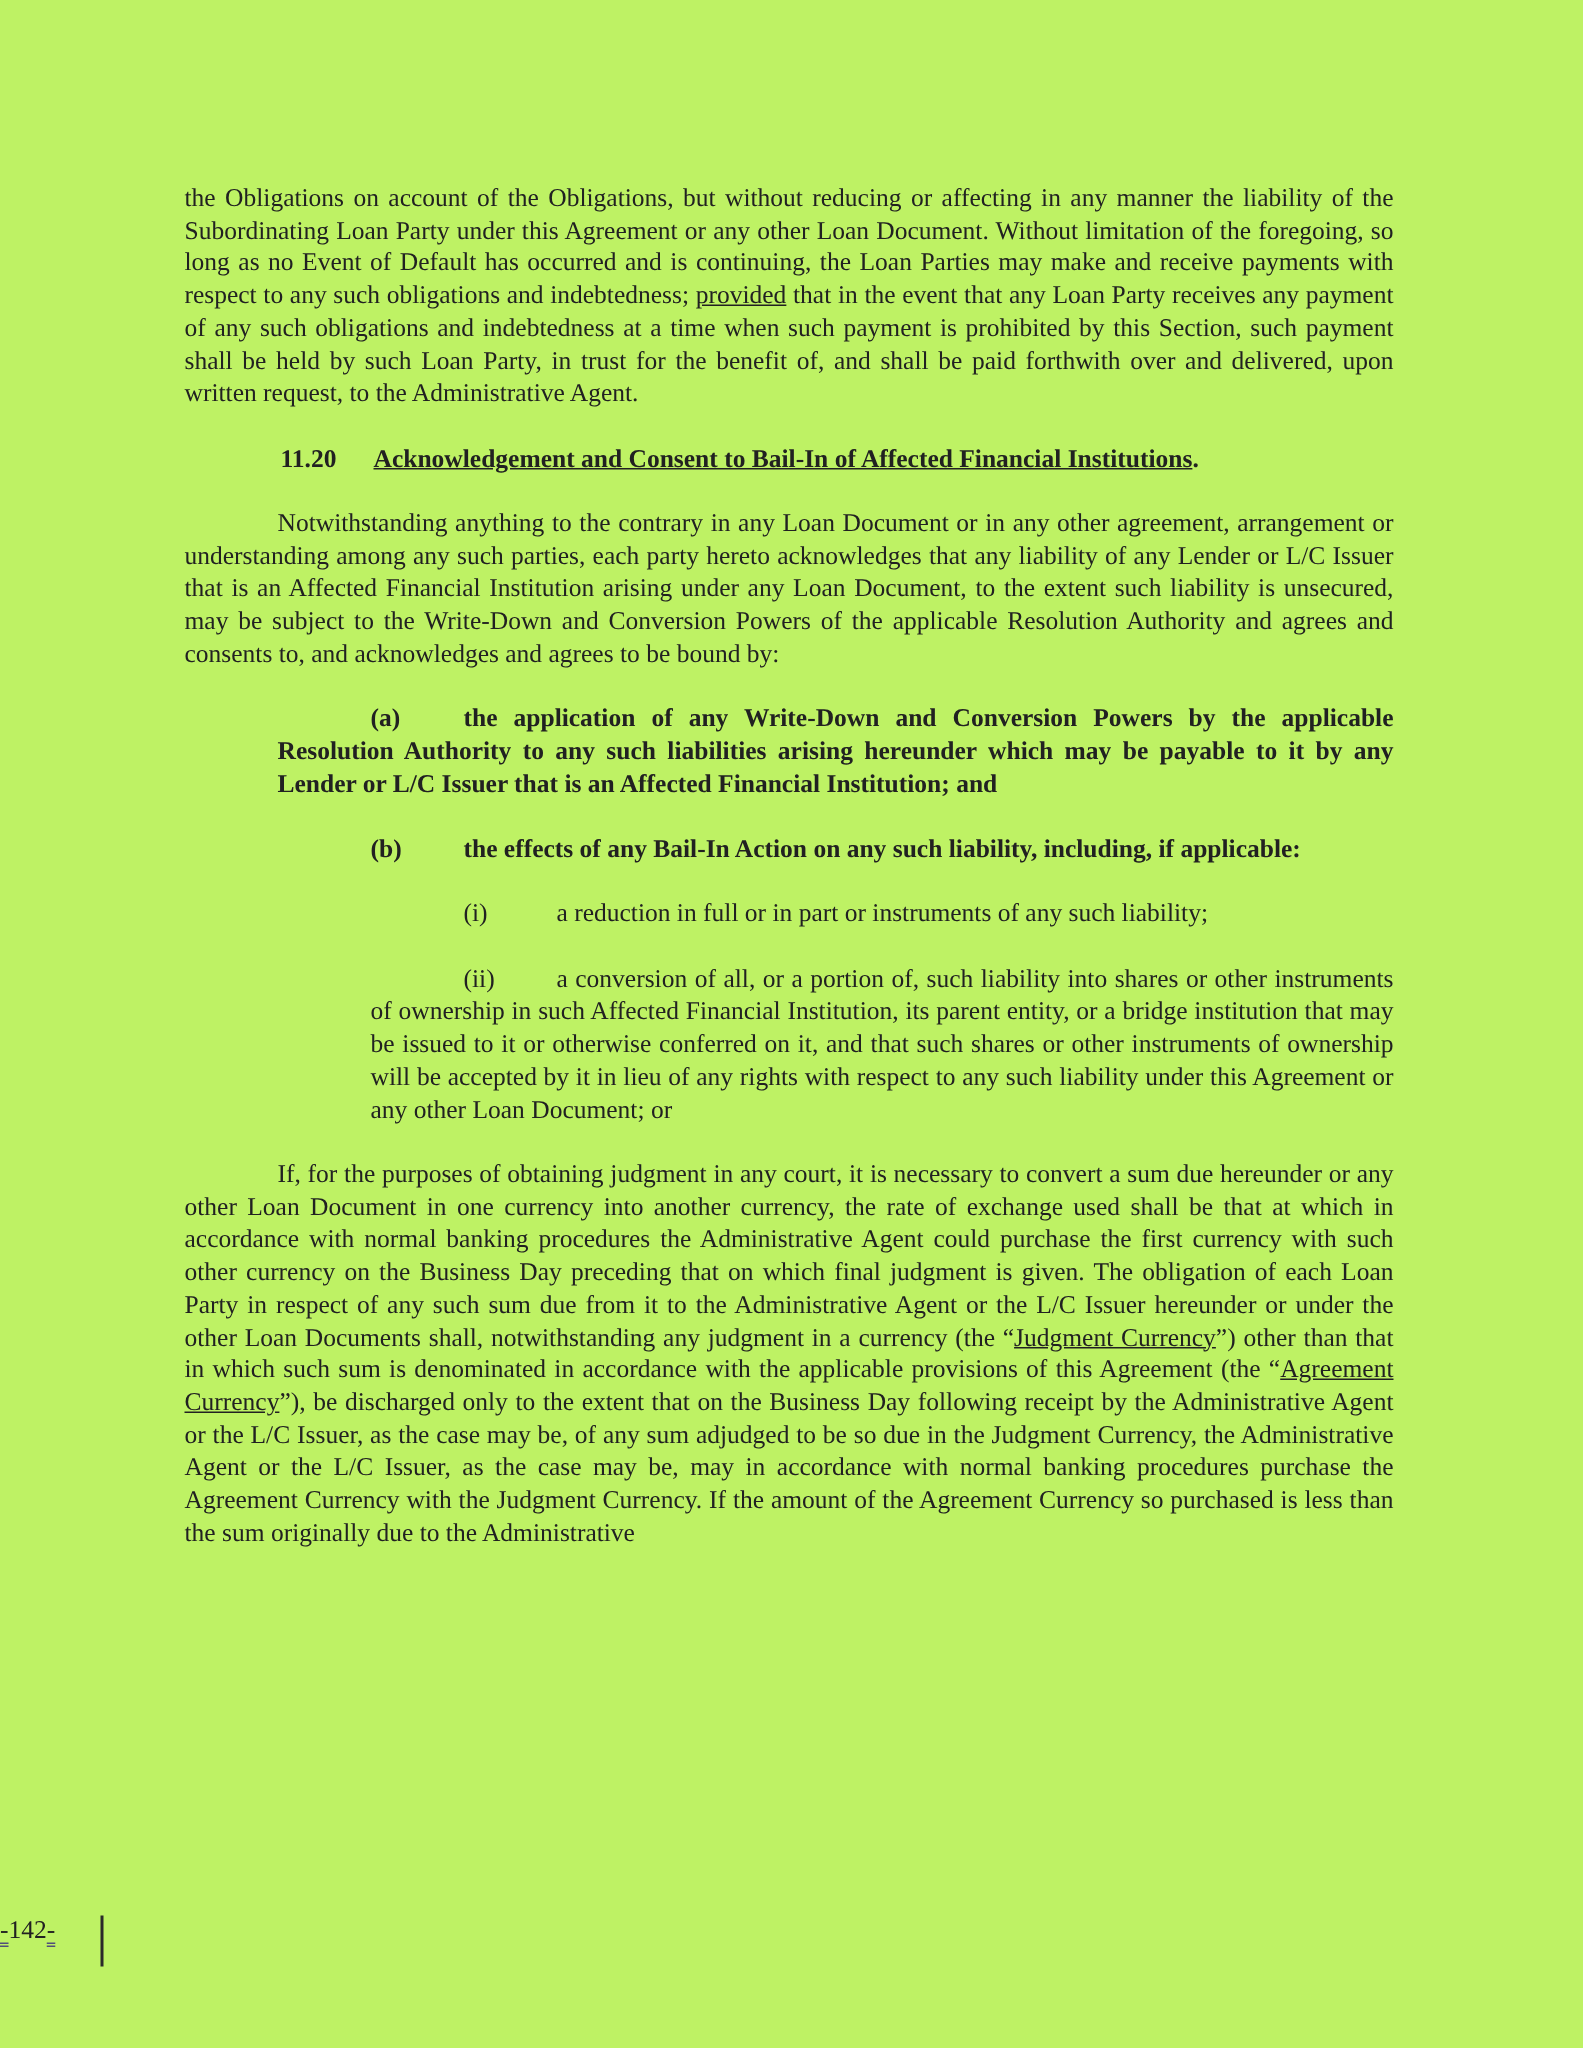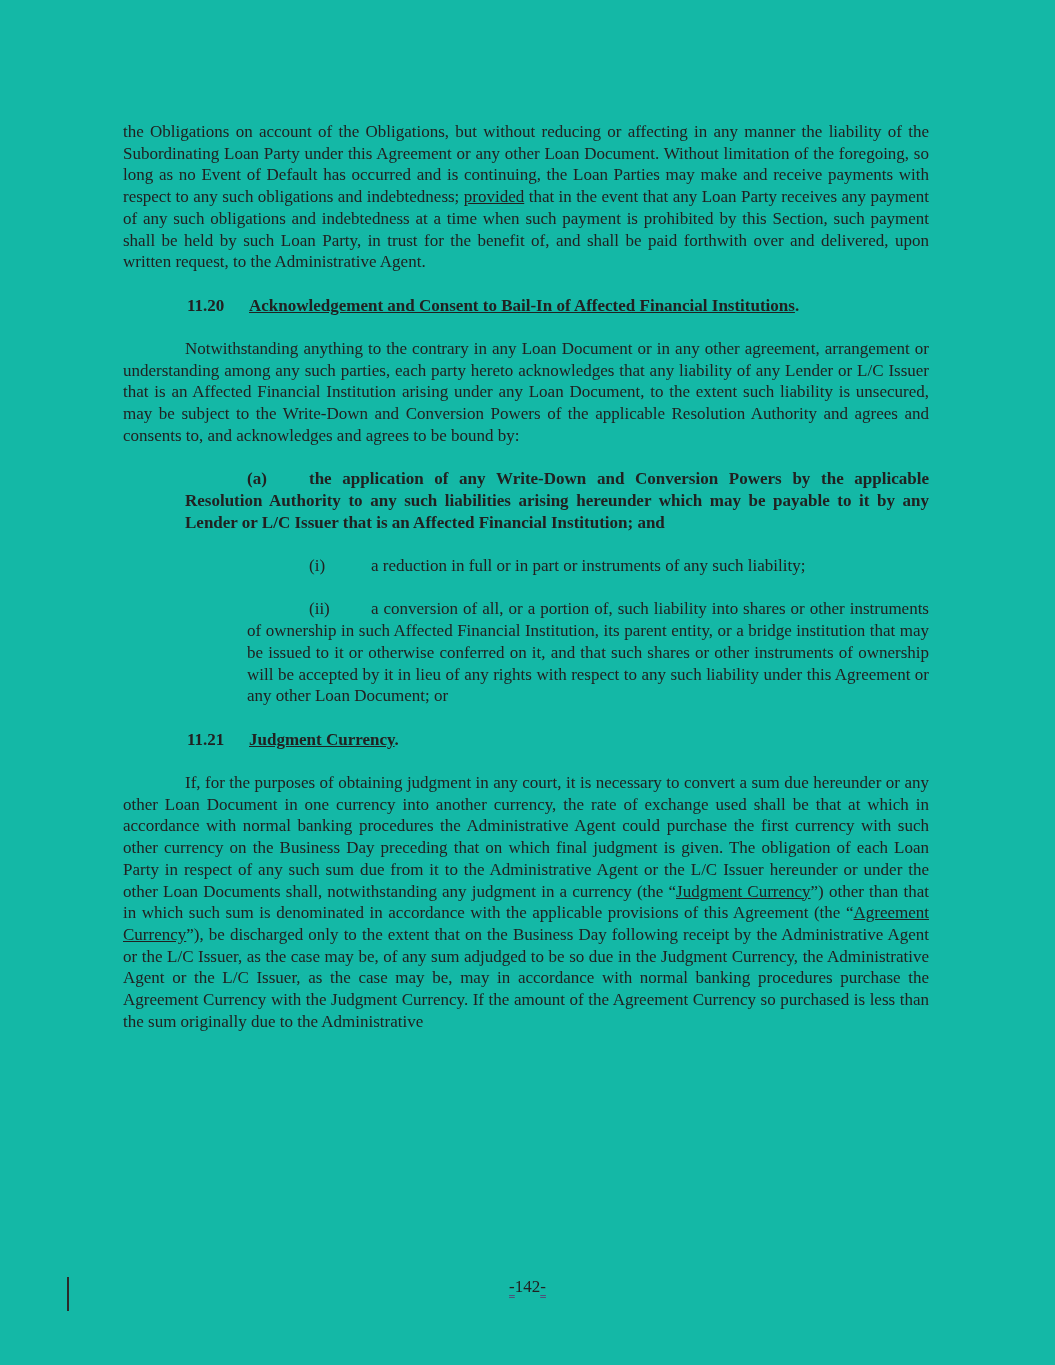--- a/index.html
+++ b/index.html
@@ -1,21 +1,21 @@
 <!DOCTYPE html>
 <html><head>
 <meta charset="utf-8">
 <style>
   html, body { margin: 0; padding: 0; background: #e8e8e8; }
   .page {
     position: relative;
     width: 1055px;
     height: 1365px;
     margin: 0 auto;
-    background: #14b8a6;
+    background: #bef264;
     color: #212121;
     font-family: "Liberation Serif", "DejaVu Serif", serif;
     font-size: 17px;
     line-height: 21.7px;
     overflow: hidden;
   }
   .text-block {
     position: absolute;
     left: 123px;
     top: 121px;
@@ -35,21 +35,21 @@
   .h-title { text-decoration: underline; }
   .level1 { margin-left: 62px !important; text-indent: 62px; margin-bottom: 21.7px; font-weight: bold; }
   .level2 { margin-left: 124px !important; text-indent: 62px; margin-bottom: 21.7px; }
   .item-label { display: inline-block; width: 62px; text-indent: 0; }
   .u { text-decoration: underline; }
   .footer {
     position: absolute;
     top: 1276px;
     left: 0;
     width: 100%;
-    text-align: center;
+    text-align: left;
     font-family: "Liberation Serif", "DejaVu Serif", serif;
     font-size: 17px;
     color: #212121;
   }
   .dash {
     text-decoration: underline;
     text-decoration-style: double;
     text-decoration-color: #50507a;
     text-decoration-thickness: 1px;
     text-underline-offset: 3px;
@@ -71,27 +71,27 @@
   <div class="text-block">
 
     <p><span>the Obligations on account of the Obligations, but without reducing or affecting in any manner the liability of the Subordinating Loan Party under this Agreement or any other Loan Document. Without limitation of the foregoing, so long as no Event of Default has occurred and is continuing, the Loan Parties may make and receive payments with respect to any such obligations and indebtedness; </span><span class="u">provided</span><span> that in the event that any Loan Party receives any payment of any such obligations and indebtedness at a time when such payment is prohibited by this Section, such payment shall be held by such Loan Party, in trust for the benefit of, and shall be paid forthwith over and delivered, upon written request, to the Administrative Agent.</span></p>
 
     <p class="heading"><span class="h-num">11.20</span><span class="h-title">Acknowledgement and Consent to Bail-In of Affected Financial Institutions</span><span>.</span></p>
 
     <p class="first-indent">Notwithstanding anything to the contrary in any Loan Document or in any other agreement, arrangement or understanding among any such parties, each party hereto acknowledges that any liability of any Lender or L/C Issuer that is an Affected Financial Institution arising under any Loan Document, to the extent such liability is unsecured, may be subject to the Write-Down and Conversion Powers of the applicable Resolution Authority and agrees and consents to, and acknowledges and agrees to be bound by:</p>
 
     <p class="level1"><span class="item-label">(a)</span><span>the application of any Write-Down and Conversion Powers by the applicable Resolution Authority to any such liabilities arising hereunder which may be payable to it by any Lender or L/C Issuer that is an Affected Financial Institution; and</span></p>
 
+    <p class="level1"><span class="item-label">(b)</span><span>the effects of any Bail-In Action on any such liability, including, if applicable:</span></p>
 
     <p class="level2"><span class="item-label">(i)</span><span>a reduction in full or in part or instruments of any such liability;</span></p>
 
     <p class="level2"><span class="item-label">(ii)</span><span>a conversion of all, or a portion of, such liability into shares or other instruments of ownership in such Affected Financial Institution, its parent entity, or a bridge institution that may be issued to it or otherwise conferred on it, and that such shares or other instruments of ownership will be accepted by it in lieu of any rights with respect to any such liability under this Agreement or any other Loan Document; or</span></p>
 
 
-    <p class="heading"><span class="h-num">11.21</span><span class="h-title">Judgment Currency</span><span>.</span></p>
 
     <p class="first-indent"><span>If, for the purposes of obtaining judgment in any court, it is necessary to convert a sum due hereunder or any other Loan Document in one currency into another currency, the rate of exchange used shall be that at which in accordance with normal banking procedures the Administrative Agent could purchase the first currency with such other currency on the Business Day preceding that on which final judgment is given. The obligation of each Loan Party in respect of any such sum due from it to the Administrative Agent or the L/C Issuer hereunder or under the other Loan Documents shall, notwithstanding any judgment in a currency (the “</span><span class="u">Judgment Currency</span><span>”) other than that in which such sum is denominated in accordance with the applicable provisions of this Agreement (the “</span><span class="u">Agreement Currency</span><span>”), be discharged only to the extent that on the Business Day following receipt by the Administrative Agent or the L/C Issuer, as the case may be, of any sum adjudged to be so due in the Judgment Currency, the Administrative Agent or the L/C Issuer, as the case may be, may in accordance with normal banking procedures purchase the Agreement Currency with the Judgment Currency. If the amount of the Agreement Currency so purchased is less than the sum originally due to the Administrative</span></p>
 
   </div>
 
   <div class="revbar"></div>
 
   <div class="footer"><span class="dash">-</span><span>142</span><span class="dash">-</span></div>
 
 </div>

